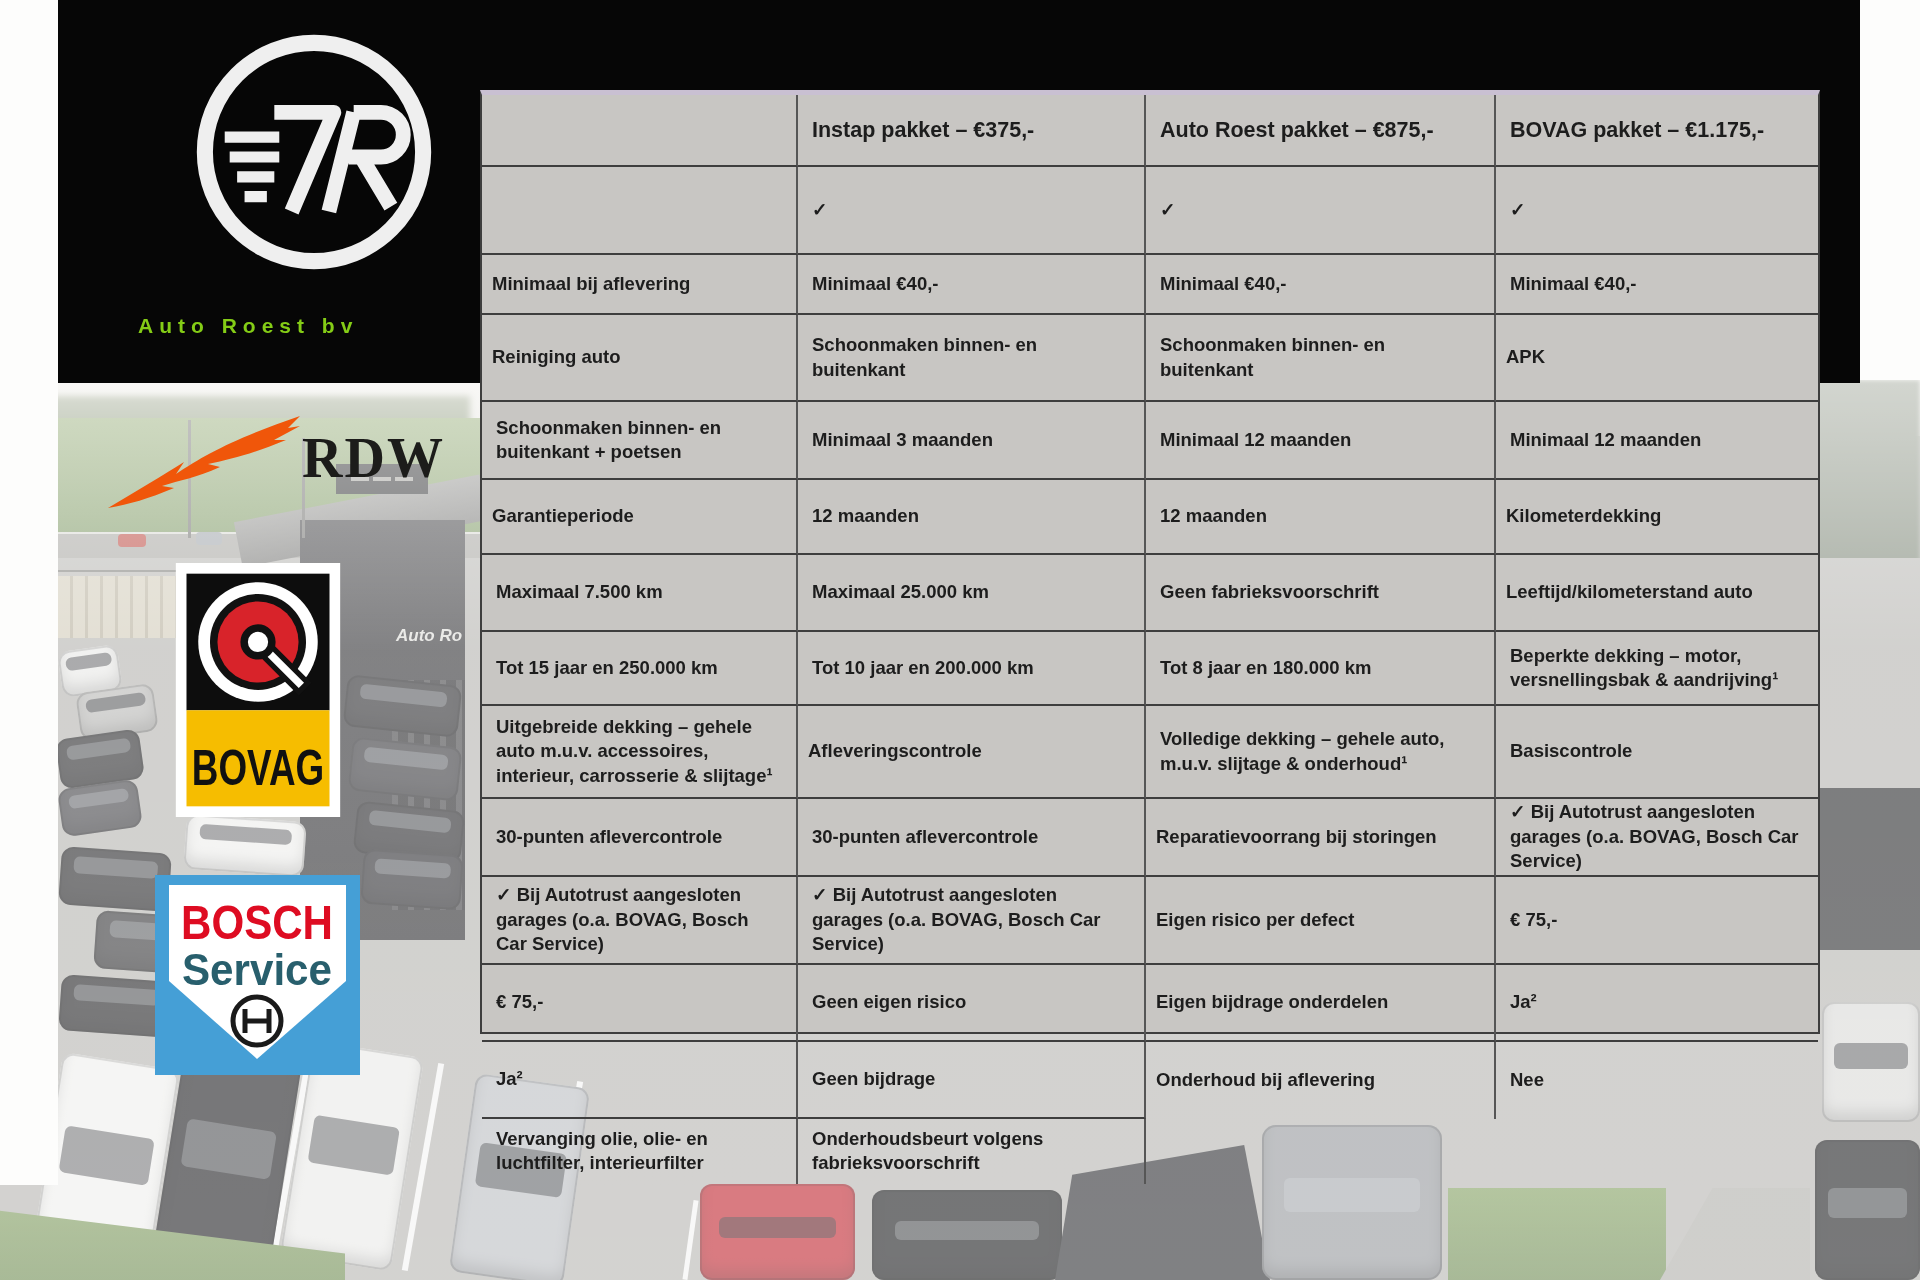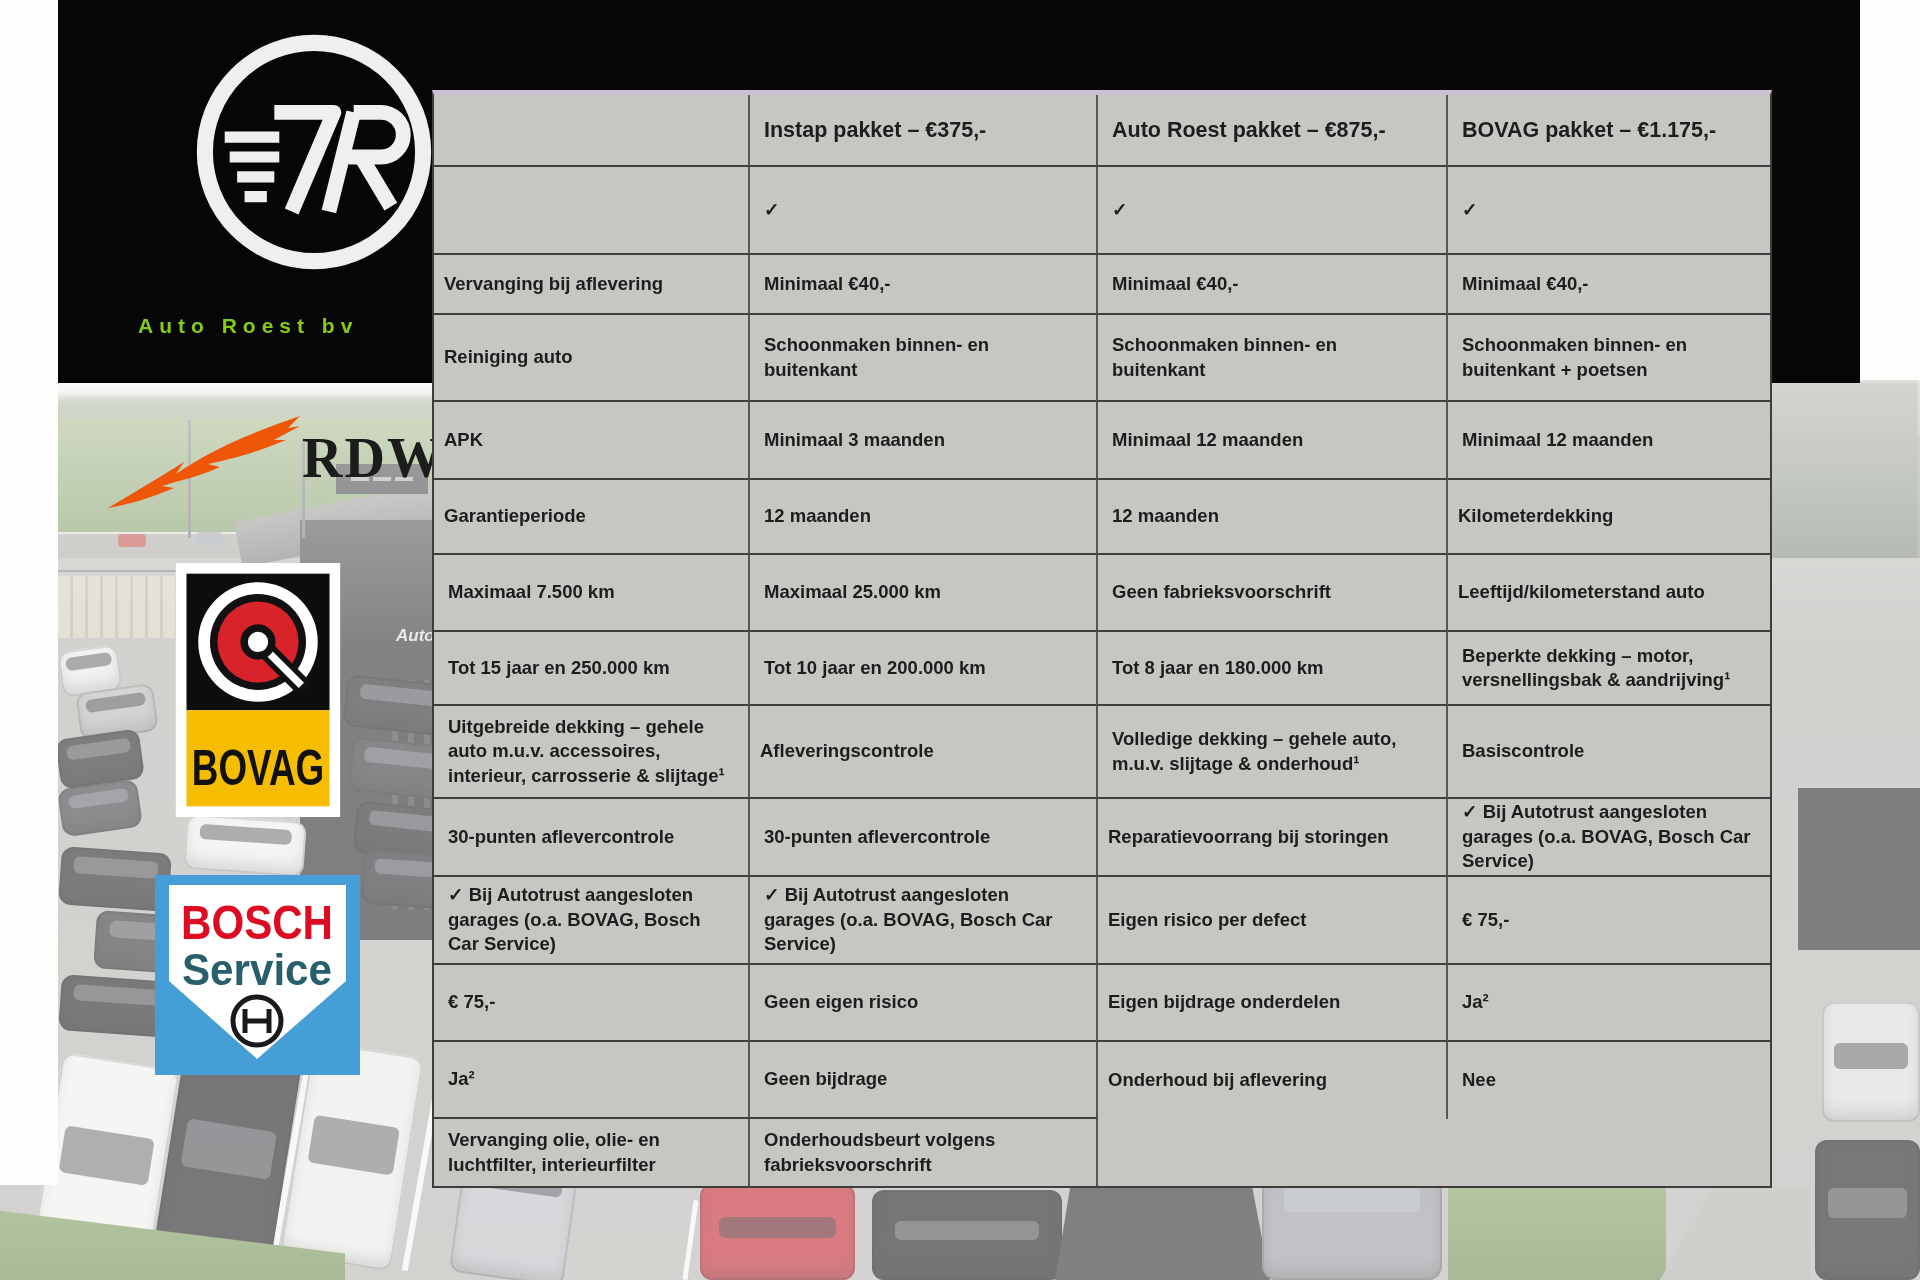--- a/index.html
+++ b/index.html
@@ -55,21 +55,21 @@
 
   
   .rdw{position:absolute;left:104px;top:412px;width:340px;height:110px;}
   .rdw svg{position:absolute;left:0;top:0;}
   .rdw-text{position:absolute;left:198px;top:14px;font-family:"Liberation Serif",serif;font-weight:bold;
             font-size:56px;color:#1c1c1a;letter-spacing:2px;}
   .bovag{position:absolute;left:173px;top:563px;width:170px;height:254px;}
   .bosch{position:absolute;left:155px;top:875px;width:205px;height:200px;}
 
   
-  .pricing-table{position:absolute;left:432px;top:90px;width:1340px;height:1098px;
+  .pricing-table{position:absolute;left:480px;top:90px;width:1340px;height:944px;
                  background:#c8c6c3;border-top:5px solid #c9c0d2;
                  border-left:2px solid #3e3e3e;border-right:2px solid #3e3e3e;border-bottom:2px solid #3e3e3e;}
   .grid{display:grid;width:100%;height:100%;
         grid-template-columns:316px 348px 350px auto;
         grid-template-rows:72px 88px 60px 87px 78px 75px 77px 74px 93px 78px 88px 77px 77px auto;}
   .cell{border-bottom:2px solid #3e3e3e;border-right:2px solid #565656;
         display:flex;align-items:center;padding:8px 12px 8px 10px;
         color:#1d1d1d;font-weight:bold;font-size:18.5px;line-height:1.32;}
   .cell:nth-child(4n){border-right:none;}
   .grid > .cell:nth-last-child(-n+4){border-bottom:none;}
@@ -194,31 +194,31 @@
       <div class="cell hdr"></div>
       <div class="cell hdr val">Instap pakket – €375,-</div>
       <div class="cell hdr val">Auto Roest pakket – €875,-</div>
       <div class="cell hdr val">BOVAG pakket – €1.175,-</div>
 
       <div class="cell"></div>
       <div class="cell val">✓</div>
       <div class="cell val">✓</div>
       <div class="cell val">✓</div>
 
-      <div class="cell">Vervanging bij aflevering</div>
+      <div class="cell">Minimaal bij aflevering</div>
       <div class="cell val">Minimaal €40,-</div>
       <div class="cell val">Minimaal €40,-</div>
       <div class="cell val">Minimaal €40,-</div>
 
       <div class="cell">Reiniging auto</div>
       <div class="cell val">Schoonmaken binnen- en buitenkant</div>
       <div class="cell val">Schoonmaken binnen- en buitenkant</div>
+      <div class="cell">APK</div>
+
       <div class="cell val">Schoonmaken binnen- en buitenkant + poetsen</div>
-
-      <div class="cell">APK</div>
       <div class="cell val">Minimaal 3 maanden</div>
       <div class="cell val">Minimaal 12 maanden</div>
       <div class="cell val">Minimaal 12 maanden</div>
 
       <div class="cell">Garantieperiode</div>
       <div class="cell val">12 maanden</div>
       <div class="cell val">12 maanden</div>
 
       <div class="cell">Kilometerdekking</div>
       <div class="cell val">Maximaal 7.500 km</div>

